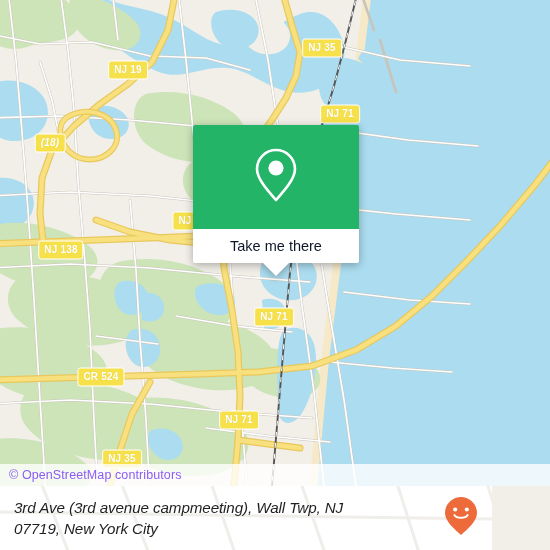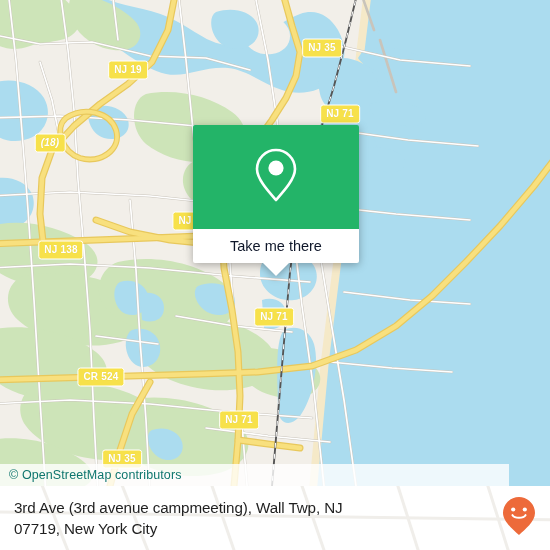--- a/index.html
+++ b/index.html
@@ -23,28 +23,28 @@
     width: 550px; height: 486px;
     overflow: hidden;
     background: #f2efe9;
   }
   #map-svg { position: absolute; left: 0; top: 0; display: block; }
 
   
   #attribution {
     position: absolute;
     left: 0; bottom: 0;
-    width: 509px;
+    width: 550px;
     height: 22px;
     background: rgba(255,255,255,0.80);
     display: flex;
     align-items: center;
     padding-left: 9px;
     font-size: 12.5px;
-    color: #0f766e;
+    color: #8b5cf6;
     letter-spacing: 0.1px;
     z-index: 40;
   }
 
   
   .shield {
     position: absolute;
     background: #f7e14a;
     border: 1.6px solid #ffffff;
     border-radius: 3px;
@@ -95,23 +95,24 @@
     transform: translateX(-50%);
     border-left: 13px solid transparent;
     border-right: 13px solid transparent;
     border-top: 13px solid #ffffff;
   }
 
   
   #bottom-bar {
     position: absolute;
     left: 0; top: 486px;
-    width: 550px; height: 64px;
+    width: 492px; height: 64px;
     background: #86efac;
     overflow: hidden;
+    font-style: italic;
   }
   #bottom-bar-bg { position: absolute; left: 0; top: 0; opacity: 1; }
   #bottom-content {
     position: relative;
     width: 100%; height: 100%;
     display: flex;
     align-items: center;
     justify-content: space-between;
     padding: 0 14px 0 14px;
   }

